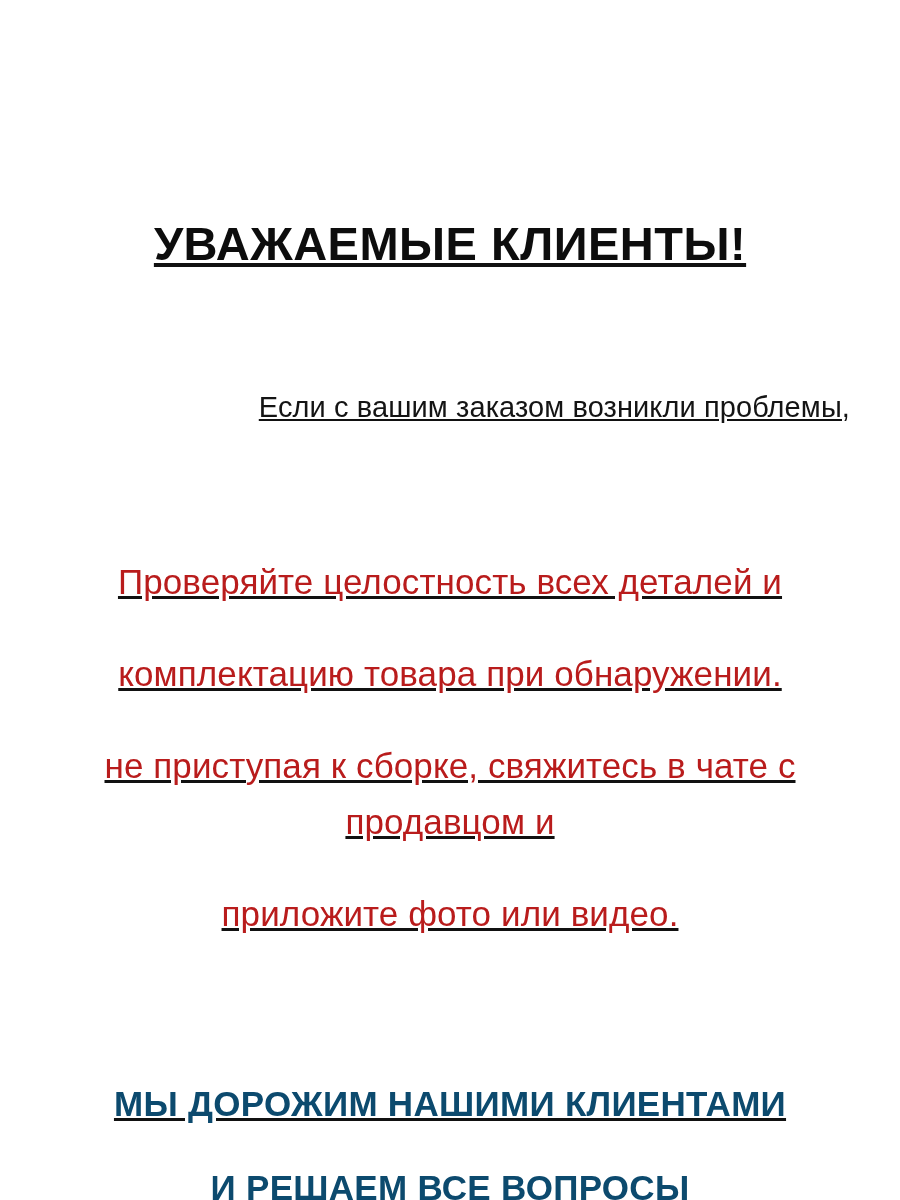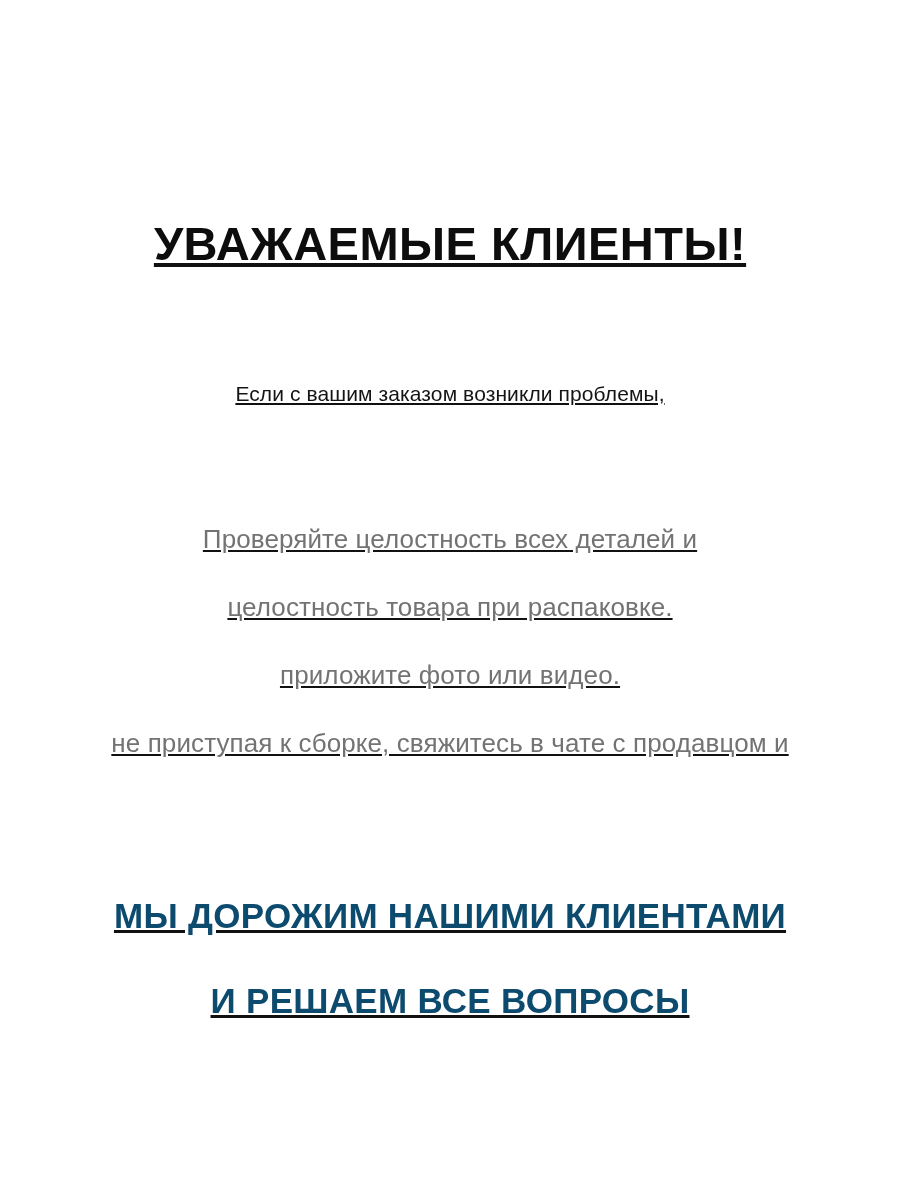--- a/index.html
+++ b/index.html
@@ -35,46 +35,47 @@
     color: #0d0d0d;
     text-transform: uppercase;
   }
 
   .block-intro {
     margin-top: 56px;
     text-align: center;
     width: 800px;
   }
   .intro-line {
-    font-size: 21px;
+    font-size: 29px;
     font-weight: 400;
     line-height: 1.42;
     color: #141414;
     letter-spacing: 0.1px;
+    text-align: right;
   }
   .intro-strong {
     margin-top: 8px;
     font-size: 27px;
     font-weight: 700;
     line-height: 1.4;
     color: #0d0d0d;
     letter-spacing: 0.2px;
     text-transform: uppercase;
   }
 
   .block-body {
     margin-top: 62px;
     text-align: center;
     width: 860px;
   }
   .body-line {
-    font-size: 26px;
+    font-size: 35px;
     font-weight: 400;
     line-height: 1.62;
-    color: #737373;
+    color: #b91c1c;
     letter-spacing: 0.1px;
   }
 
   .block-closing {
     margin-top: 66px;
     text-align: center;
     width: 820px;
   }
   .closing-line {
     font-size: 35px;
@@ -91,23 +92,23 @@
 <div class="page">
 
   <h1 class="headline">УВАЖАЕМЫЕ КЛИЕНТЫ!</h1>
 
   <div class="block-intro">
     <p class="intro-line">Если с вашим заказом возникли проблемы,</p>
   </div>
 
   <div class="block-body">
     <p class="body-line">Проверяйте целостность всех деталей и</p>
-    <p class="body-line">целостность товара при распаковке.</p>
+    <p class="body-line">комплектацию товара при обнаружении.</p>
+    <p class="body-line">не приступая к сборке, свяжитесь в чате с продавцом и</p>
     <p class="body-line">приложите фото или видео.</p>
-    <p class="body-line">не приступая к сборке, свяжитесь в чате с продавцом и</p>
   </div>
 
   <div class="block-closing">
     <p class="closing-line">МЫ ДОРОЖИМ НАШИМИ КЛИЕНТАМИ</p>
     <p class="closing-line">И РЕШАЕМ ВСЕ ВОПРОСЫ</p>
 
   </div>
 
 </div>
 

